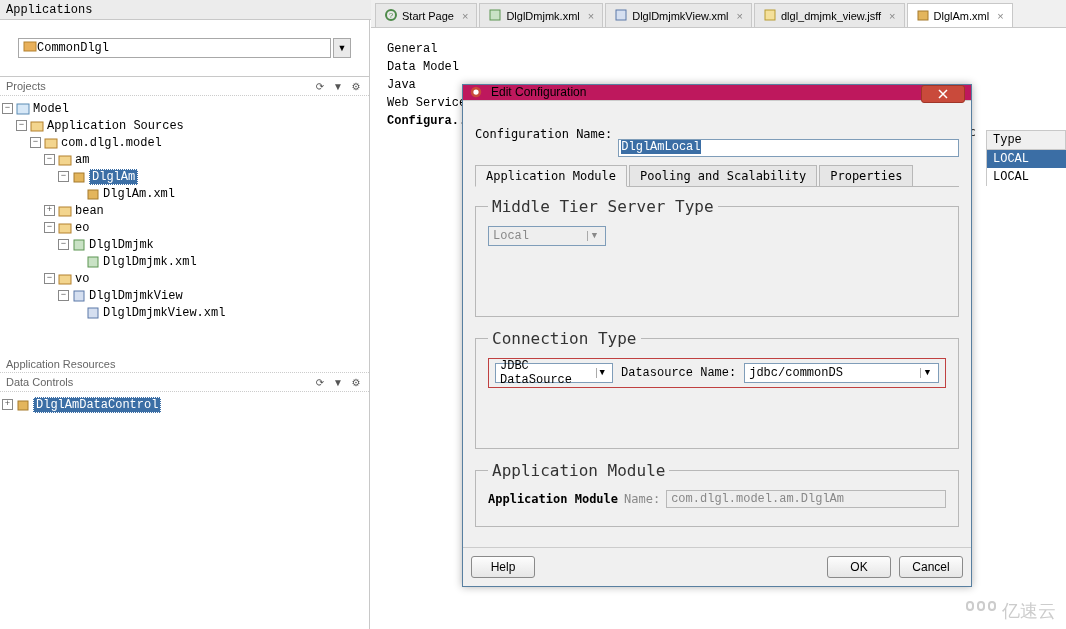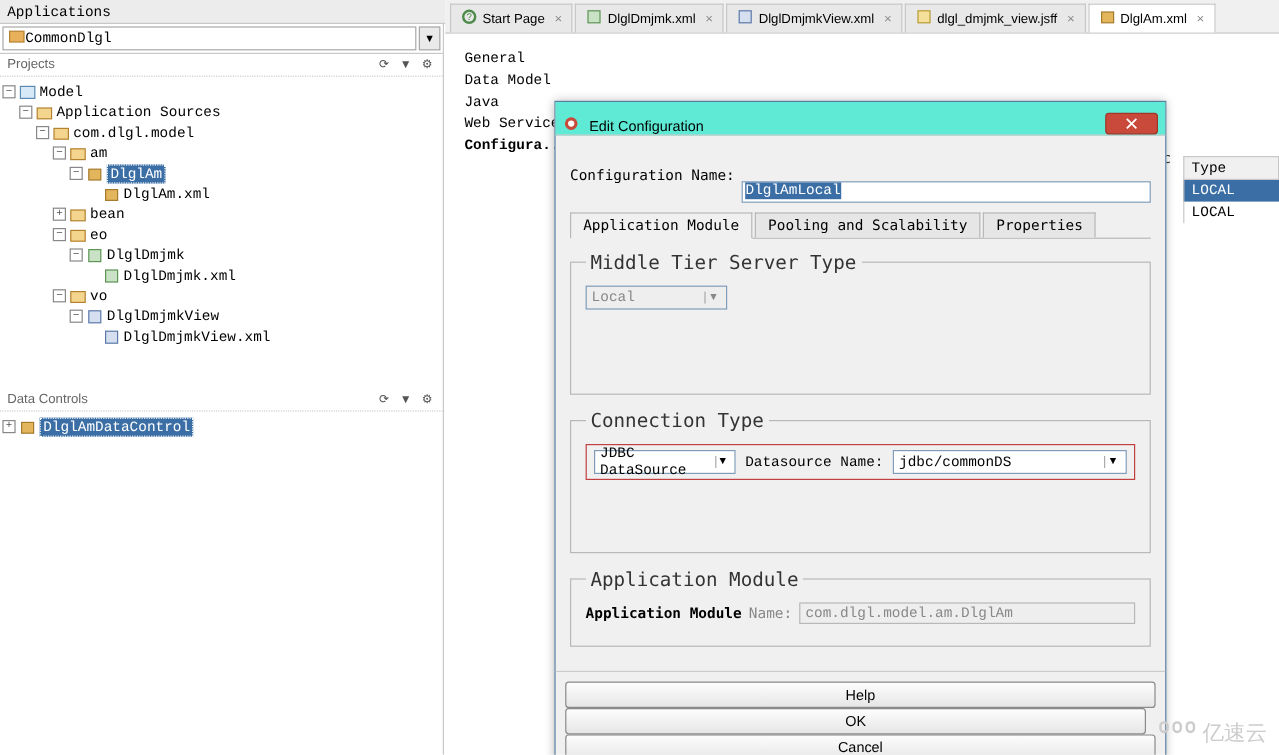--- a/index.html
+++ b/index.html
@@ -44,21 +44,21 @@
 }
 .panel-header .title { flex: 1; }
 .panel-header .icons { display: flex; gap: 4px; }
 .icon {
   width: 14px; height: 14px;
   display: inline-flex; align-items: center; justify-content: center;
   font-size: 10px; color: #555;
 }
 .dropdown-row {
   display: flex; align-items: center;
-  padding: 2px;
+  padding: 18px;
   gap: 2px;
   border-bottom: 1px solid #c8c8c8;
 }
 .dropdown {
   flex: 1;
   border: 1px solid #a8a8a8;
   background: #fff;
   height: 20px;
   display: flex; align-items: center;
   padding: 0 4px;
@@ -150,24 +150,24 @@
 .dialog {
   position: absolute;
   left: 462px;
   top: 84px;
   width: 510px;
   background: #f0f0f0;
   border: 1px solid #587fa0;
   box-shadow: 0 0 8px rgba(0,0,0,0.3);
 }
 .dialog .titlebar {
-  height: 28px;
-  background: #5eead4;
+  height: 16px;
+  background: #be185d;
   border-bottom: 1px solid #ccc;
-  display: flex; align-items: flex-end;
+  display: flex; align-items: flex-start;
   padding: 0 6px;
 }
 .dialog .titlebar .ic { width: 16px; height: 16px; margin-right: 6px; }
 .dialog .titlebar .t { flex: 1; font-size: 12px; }
 .dialog .close-btn {
   width: 44px; height: 18px;
   background: #c94a3b;
   color: #fff;
   border: 1px solid #a03528;
   border-radius: 3px;
@@ -257,21 +257,20 @@
   height: 18px;
   border: 1px solid #b8b8b8;
   background: #eee;
   color: #888;
   padding: 0 4px;
 }
 .dialog-buttons {
   border-top: 1px solid #ccc;
   padding: 8px;
   display: flex;
-  flex-direction: column;
 }
 .dlg-btn {
   min-width: 64px;
   height: 22px;
   border: 1px solid #8a8a8a;
   background: linear-gradient(#fdfdfd, #e6e6e6);
   border-radius: 3px;
   text-align: center;
   line-height: 20px;
   font-size: 12px;
@@ -450,20 +449,23 @@
         <span class="sp"></span>
         <span class="ic">
           <svg viewBox="0 0 14 14">
             <rect x="2" y="2" width="10" height="10" fill="#d5dff0" stroke="#5b78a8"></rect>
           </svg>
         </span>
         <span>DlglDmjmkView.xml</span>
       </div>
   </div>
 
+  <div class="panel-header">
+    <span class="title">Application Resources</span>
+  </div>
   <div class="panel-header">
     <span class="title">Data Controls</span>
     <span class="icons">
       <span class="icon">⟳</span>
       <span class="icon">▼</span>
       <span class="icon">⚙</span>
     </span>
   </div>
   <div class="tree mono">
     <div class="tree-item">

